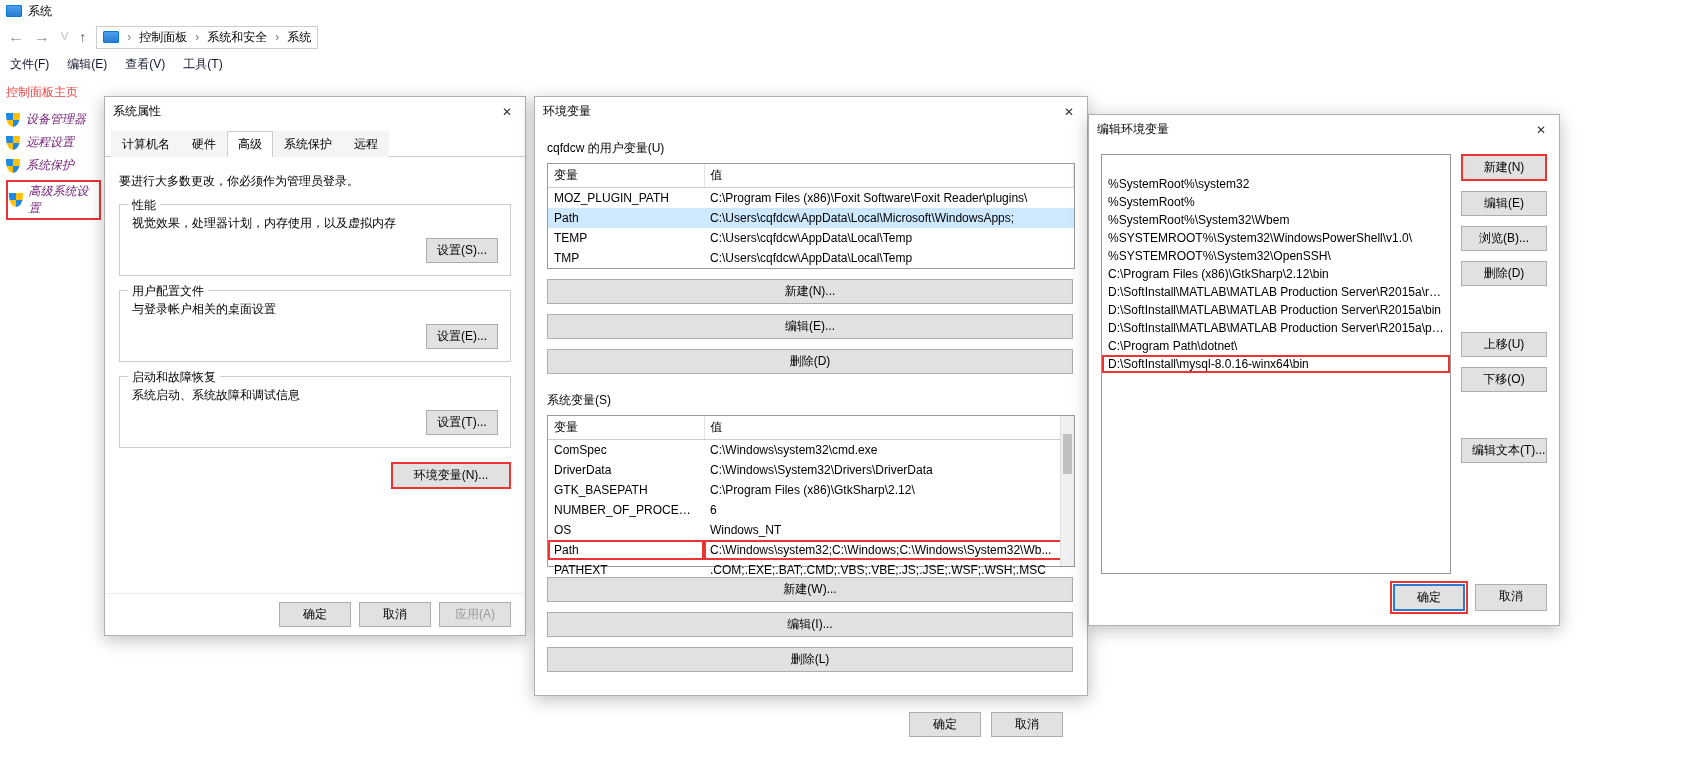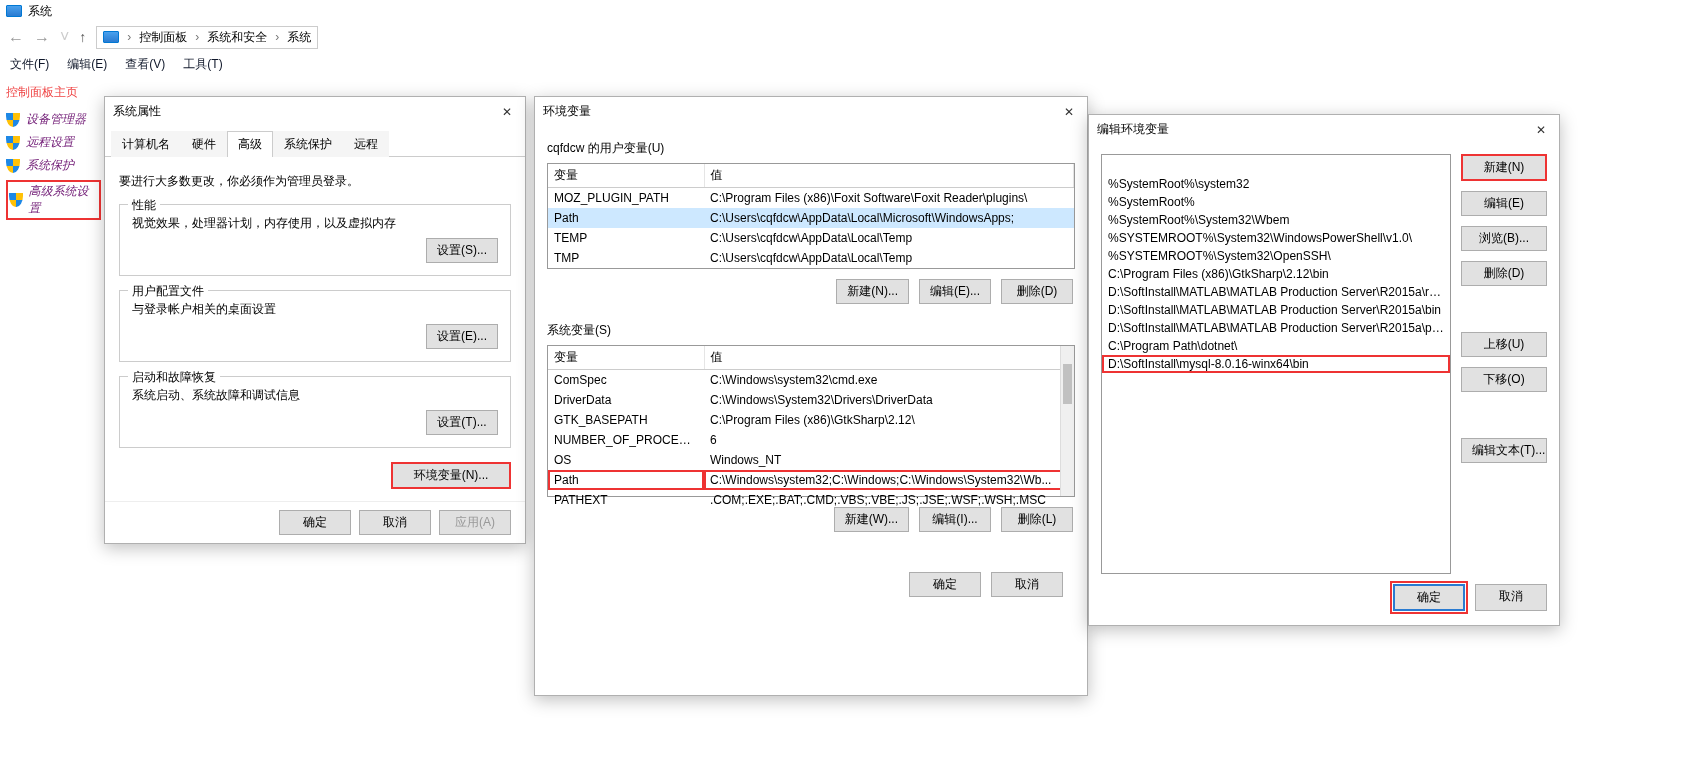--- a/index.html
+++ b/index.html
@@ -27,21 +27,21 @@
 .leftpanel .sideitem { display: flex; align-items: center; gap: 6px; margin-bottom: 6px; color: #701a75; cursor: pointer; font-style: italic; }
 .leftpanel .sideitem.sel { border: 2px solid #e33; padding: 1px; }
 .shield { width: 14px; height: 14px; display:inline-block; background: conic-gradient(#ffc107 0 25%, #1e88e5 25% 50%, #ffc107 50% 75%, #1e88e5 75% 100%); border-radius: 0 0 50% 50% / 0 0 80% 80%; }
 
 
 .dlg { position: absolute; background: #fff; border: 1px solid #b0b0b0; box-shadow: 0 4px 16px rgba(0,0,0,.25); }
 .dlg .caption { display: flex; align-items: center; justify-content: space-between; padding: 6px 8px; font-size: 12px; }
 .close-x { width: 20px; text-align:center; color:#333; }
 
 
-#dlg-sysprops { left: 104px; top: 96px; width: 422px; height: 448px; }
+#dlg-sysprops { left: 104px; top: 96px; width: 422px; height: 540px; }
 .tabs { display:flex; border-bottom:1px solid #ccc; padding-left:6px; gap:0; margin-top:4px; }
 .tab { padding: 4px 10px; border:1px solid transparent; border-bottom:none; position:relative; top:1px; background:#f5f5f5; }
 .tab.active { background:#fff; border-color:#ccc; }
 .sp-body { padding: 12px 14px; }
 .sp-note { margin: 4px 0 14px 0; }
 .grp { border:1px solid #ccc; padding: 10px 12px 12px 12px; margin-bottom: 14px; position:relative; }
 .grp .legend { position:absolute; top:-8px; left:8px; background:#fff; padding:0 4px; }
 .btn { display:inline-block; min-width: 72px; padding: 3px 10px; background:#e1e1e1; border:1px solid #adadad; text-align:center; cursor:pointer; white-space:nowrap; }
 .btn.red { border:2px solid #e33; }
 .btn.blue-focus { border:2px solid #2a7bd1; }
@@ -50,21 +50,21 @@
 
 #dlg-env { left: 534px; top: 96px; width: 554px; height: 600px; }
 .env-body { padding: 10px 12px; }
 .tbl-wrap { border:1px solid #999; margin-top:6px; max-height: 125px; overflow:hidden; }
 .tbl { width:100%; border-collapse:collapse; }
 .tbl th, .tbl td { text-align:left; padding: 3px 6px; font-weight:normal; white-space:nowrap; overflow:hidden; text-overflow:ellipsis; }
 .tbl th { border-bottom:1px solid #ccc; border-right:1px solid #e5e5e5; color:#000; }
 .tbl tr.selrow td { background:#cde8ff; }
 .tbl .col-var { width: 156px; max-width:156px; }
 .tbl .col-val { max-width: 340px; }
-.env-btns { display:flex; justify-content:flex-end; gap:10px; margin:10px 2px 18px 0; }
+.env-btns { display:flex; justify-content:flex-end; gap:10px; margin:10px 2px 18px 0;flex-direction:column; }
 .env-footer { display:flex; justify-content:flex-end; gap:10px; padding: 0 12px 12px 0; margin-top:40px; }
 .tbl-sys-wrap { border:1px solid #999; margin-top:6px; position:relative; }
 .tbl-sys-wrap .scrollbar { position:absolute; right:0; top:0; bottom:0; width:14px; background:#f0f0f0; border-left:1px solid #ddd; }
 .tbl-sys-wrap .scrollbar .thumb { position:absolute; top:18px; left:2px; right:2px; height:40px; background:#c1c1c1; }
 
 
 #dlg-editpath { left: 1088px; top: 114px; width: 472px; height: 512px; }
 .ep-body { display:flex; gap:10px; padding:10px 12px; height: calc(100% - 70px); }
 .ep-list { flex:1; border:1px solid #999; padding:20px 0; overflow:hidden; }
 .ep-list .item { padding:2px 6px; white-space:nowrap; overflow:hidden; text-overflow:ellipsis; }

